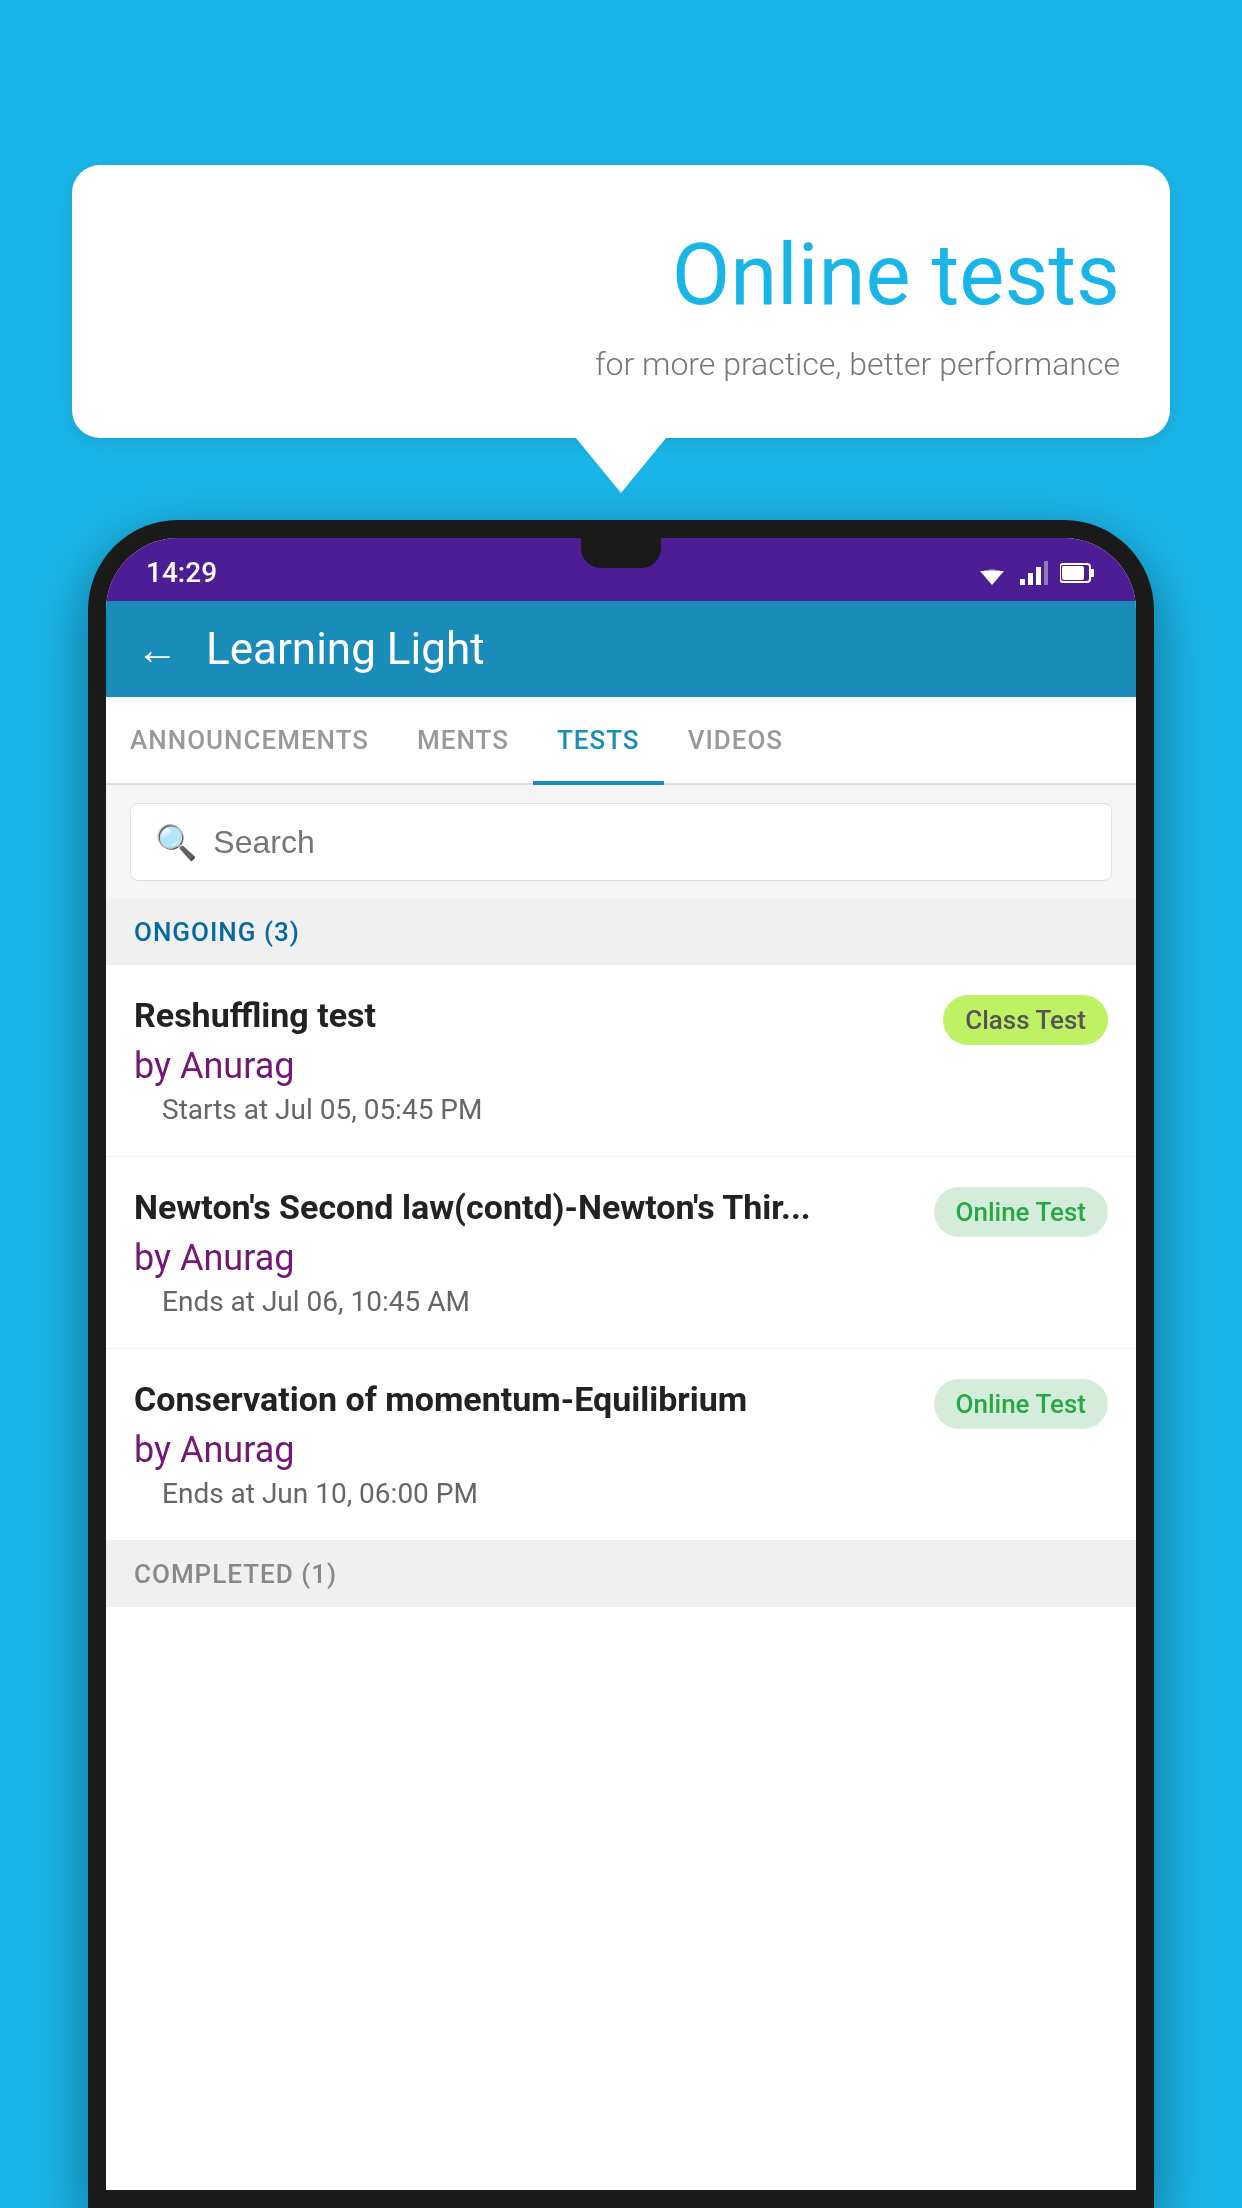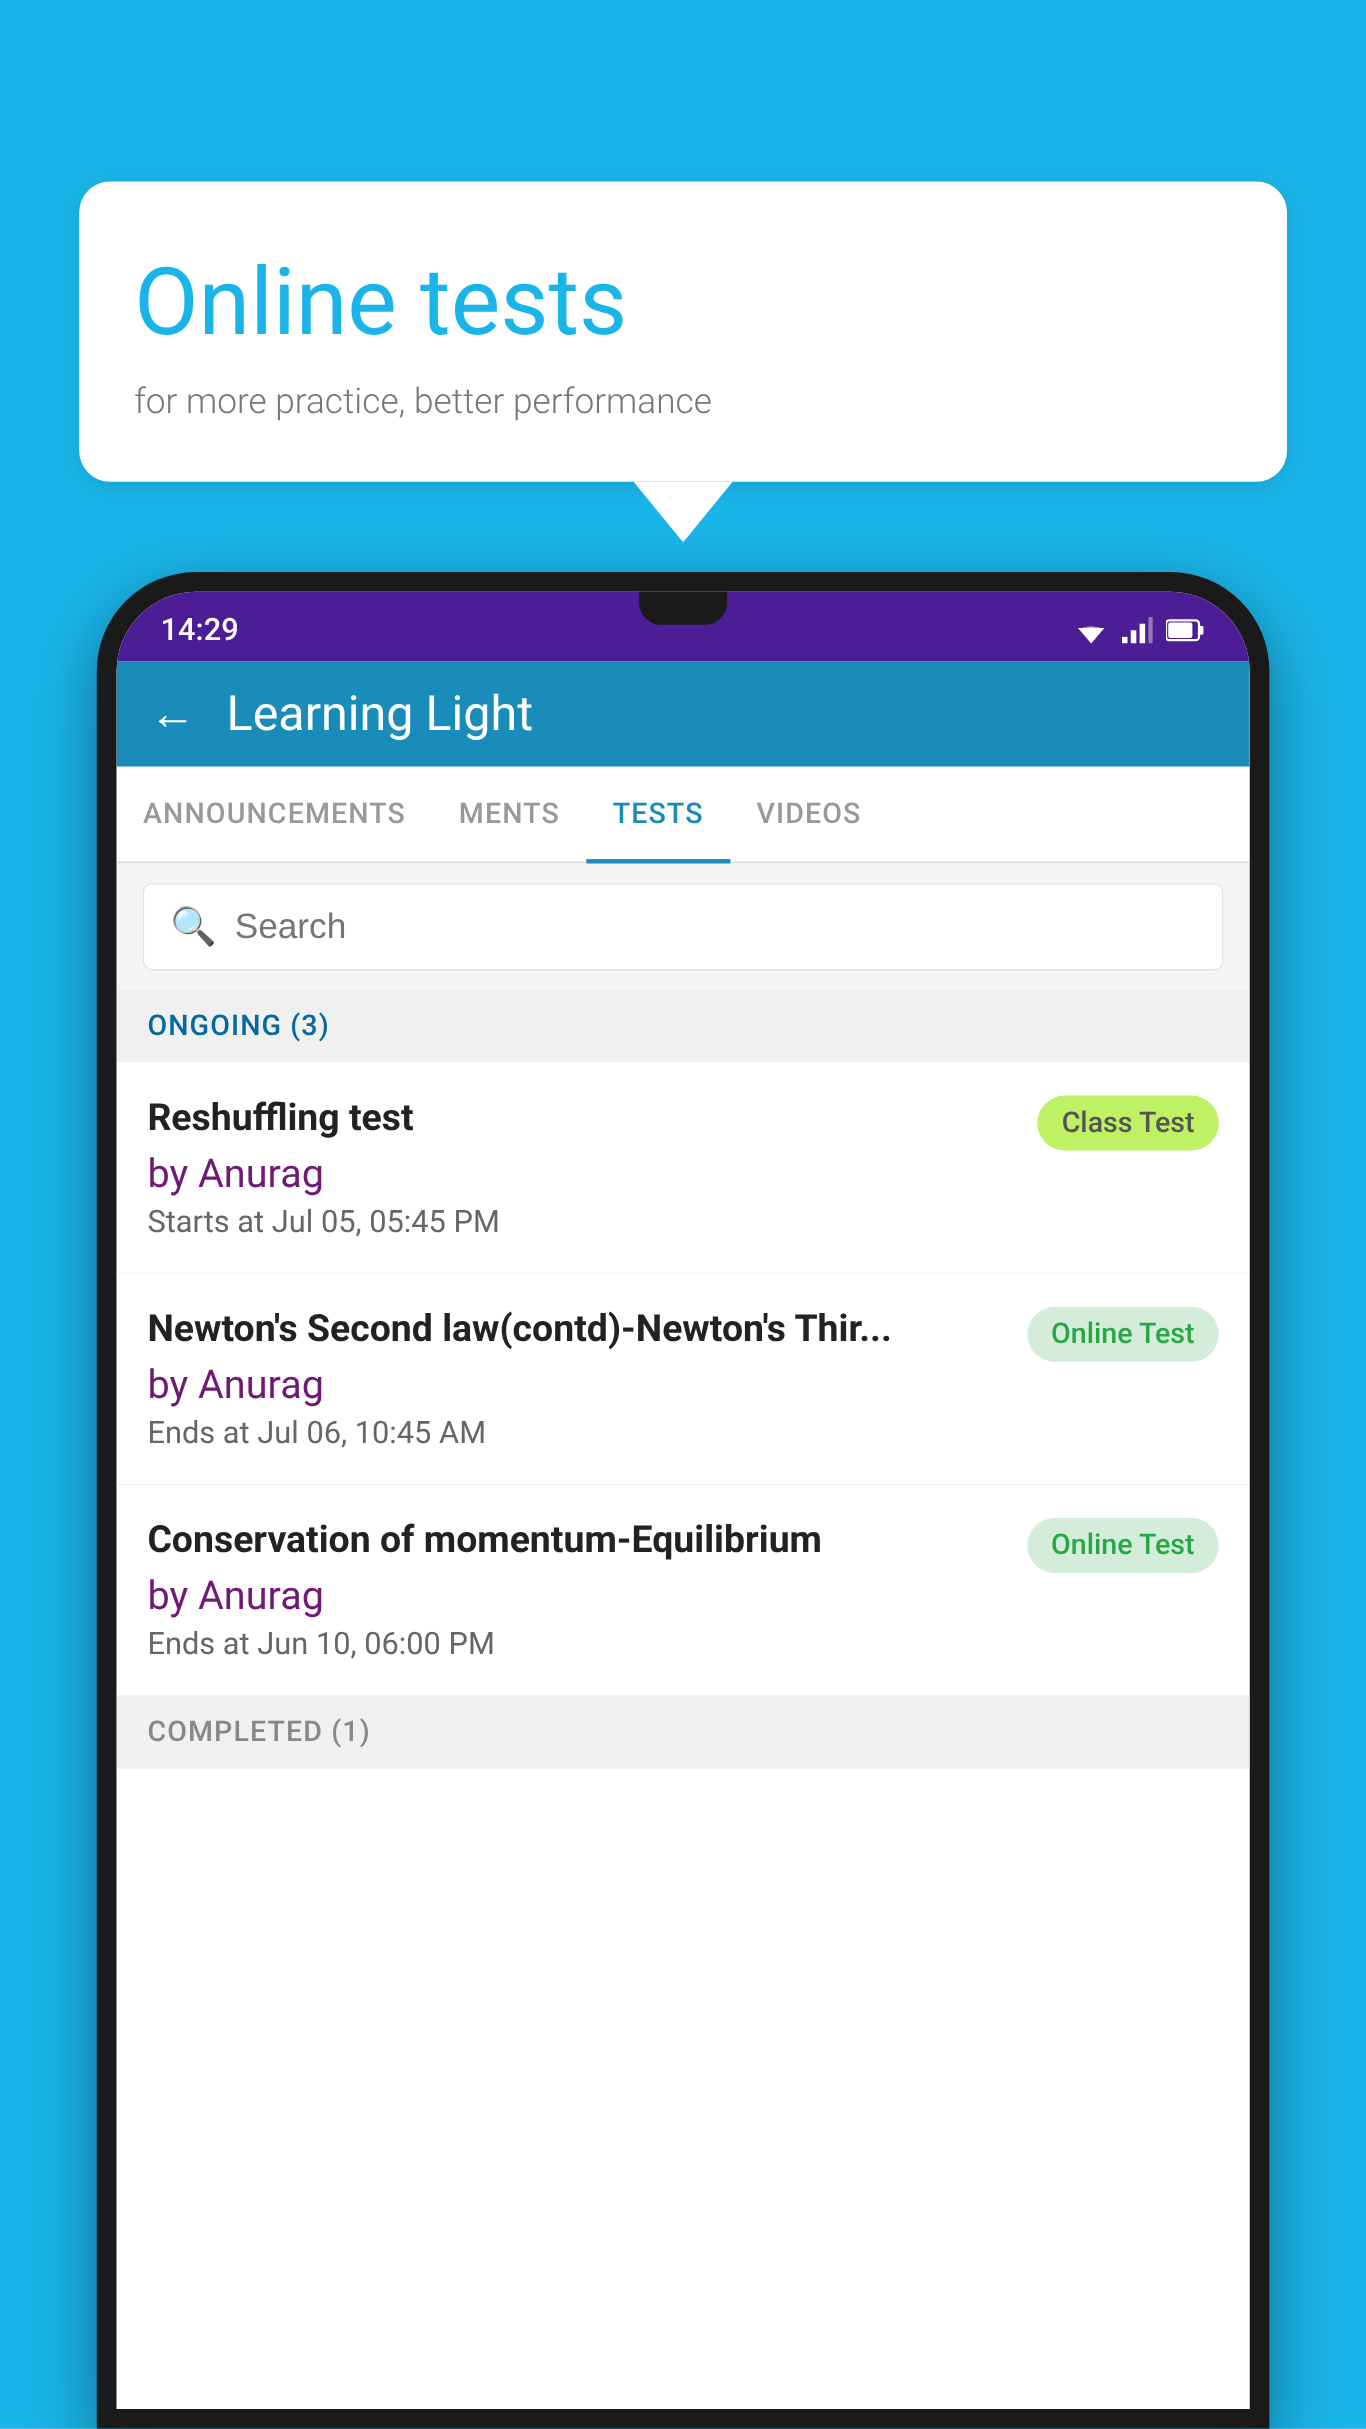--- a/index.html
+++ b/index.html
@@ -18,21 +18,21 @@
       position: absolute;
       top: 165px;
       left: 72px;
       right: 72px;
     }
 
     .speech-bubble {
       background: white;
       border-radius: 28px;
       padding: 60px 50px 55px;
-      text-align: left;
+      text-align: right;
       box-shadow: 0 4px 20px rgba(0,0,0,0.1);
     }
 
     .speech-bubble h1 {
       font-size: 85px;
       font-weight: 400;
       color: #1ab5e8;
       margin-bottom: 20px;
     }
 
@@ -238,20 +238,21 @@
 
     .test-author {
       font-size: 36px;
       color: #701a75;
       margin-bottom: 6px;
     }
 
     .test-date {
       font-size: 28px;
       color: #666;
+      margin-left: 28px;
     }
 
     .test-badge {
       border-radius: 30px;
       padding: 10px 22px;
       font-size: 26px;
       font-weight: 500;
       white-space: nowrap;
       flex-shrink: 0;
     }

